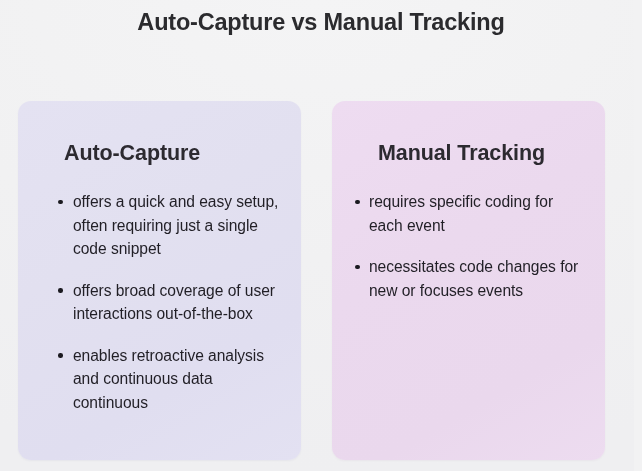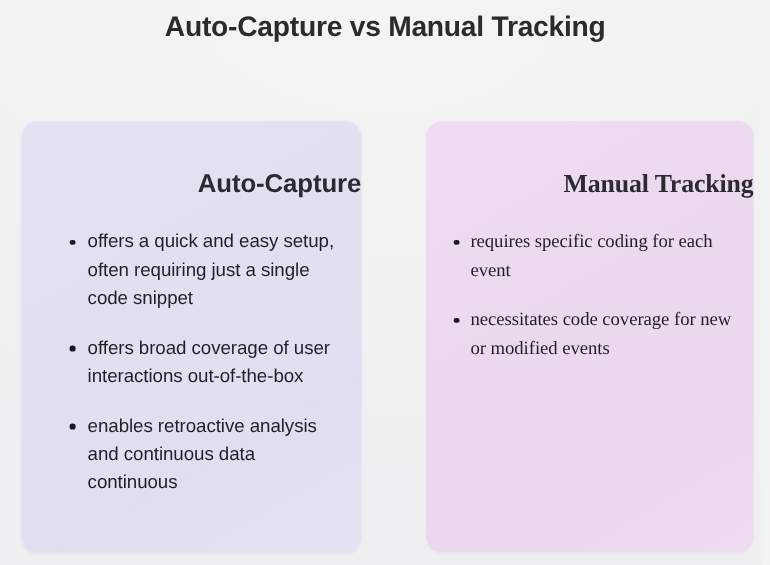--- a/index.html
+++ b/index.html
@@ -51,29 +51,28 @@
   }
 
   .card-left {
     left: 18px;
     width: 283px;
     background: linear-gradient(150deg, #e4e2f2 0%, #e2e0f0 38%, #e0def0 72%, #e3e1f2 100%);
     box-shadow: 0 1px 2px rgba(120,115,160,0.07);
   }
 
   .card-right {
-    left: 355px;
+    left: 332px;
     width: 273px;
     background: linear-gradient(150deg, #eedcf1 0%, #ebd9ee 40%, #ead8ed 75%, #eddcf0 100%);
     box-shadow: 0 1px 2px rgba(150,115,160,0.07);
-    font-family: Liberation Serif, serif;
   }
 
   .card-heading {
-    text-align: right;
+    text-align: left;
     font-size: 21.5px;
     font-weight: bold;
     color: #2c2a30;
     letter-spacing: -0.1px;
     line-height: 28px;
     white-space: nowrap;
     padding-left: 46px;
   }
 
   .card-left .card-heading { margin: 38px 0 0 0; }
@@ -149,18 +148,18 @@
 
   <div class="card card-right">
     <div class="card-heading">Manual Tracking</div>
     <ul class="bullet-list">
       <li>
         <span class="bullet-dot"></span>
         <span class="bullet-text">requires specific coding for each event</span>
       </li>
       <li>
         <span class="bullet-dot"></span>
-        <span class="bullet-text">necessitates code coverage for new or modified events</span>
+        <span class="bullet-text">necessitates code changes for new or focuses events</span>
       </li>
     </ul>
   </div>
 
 </div>
 
 </body></html>

